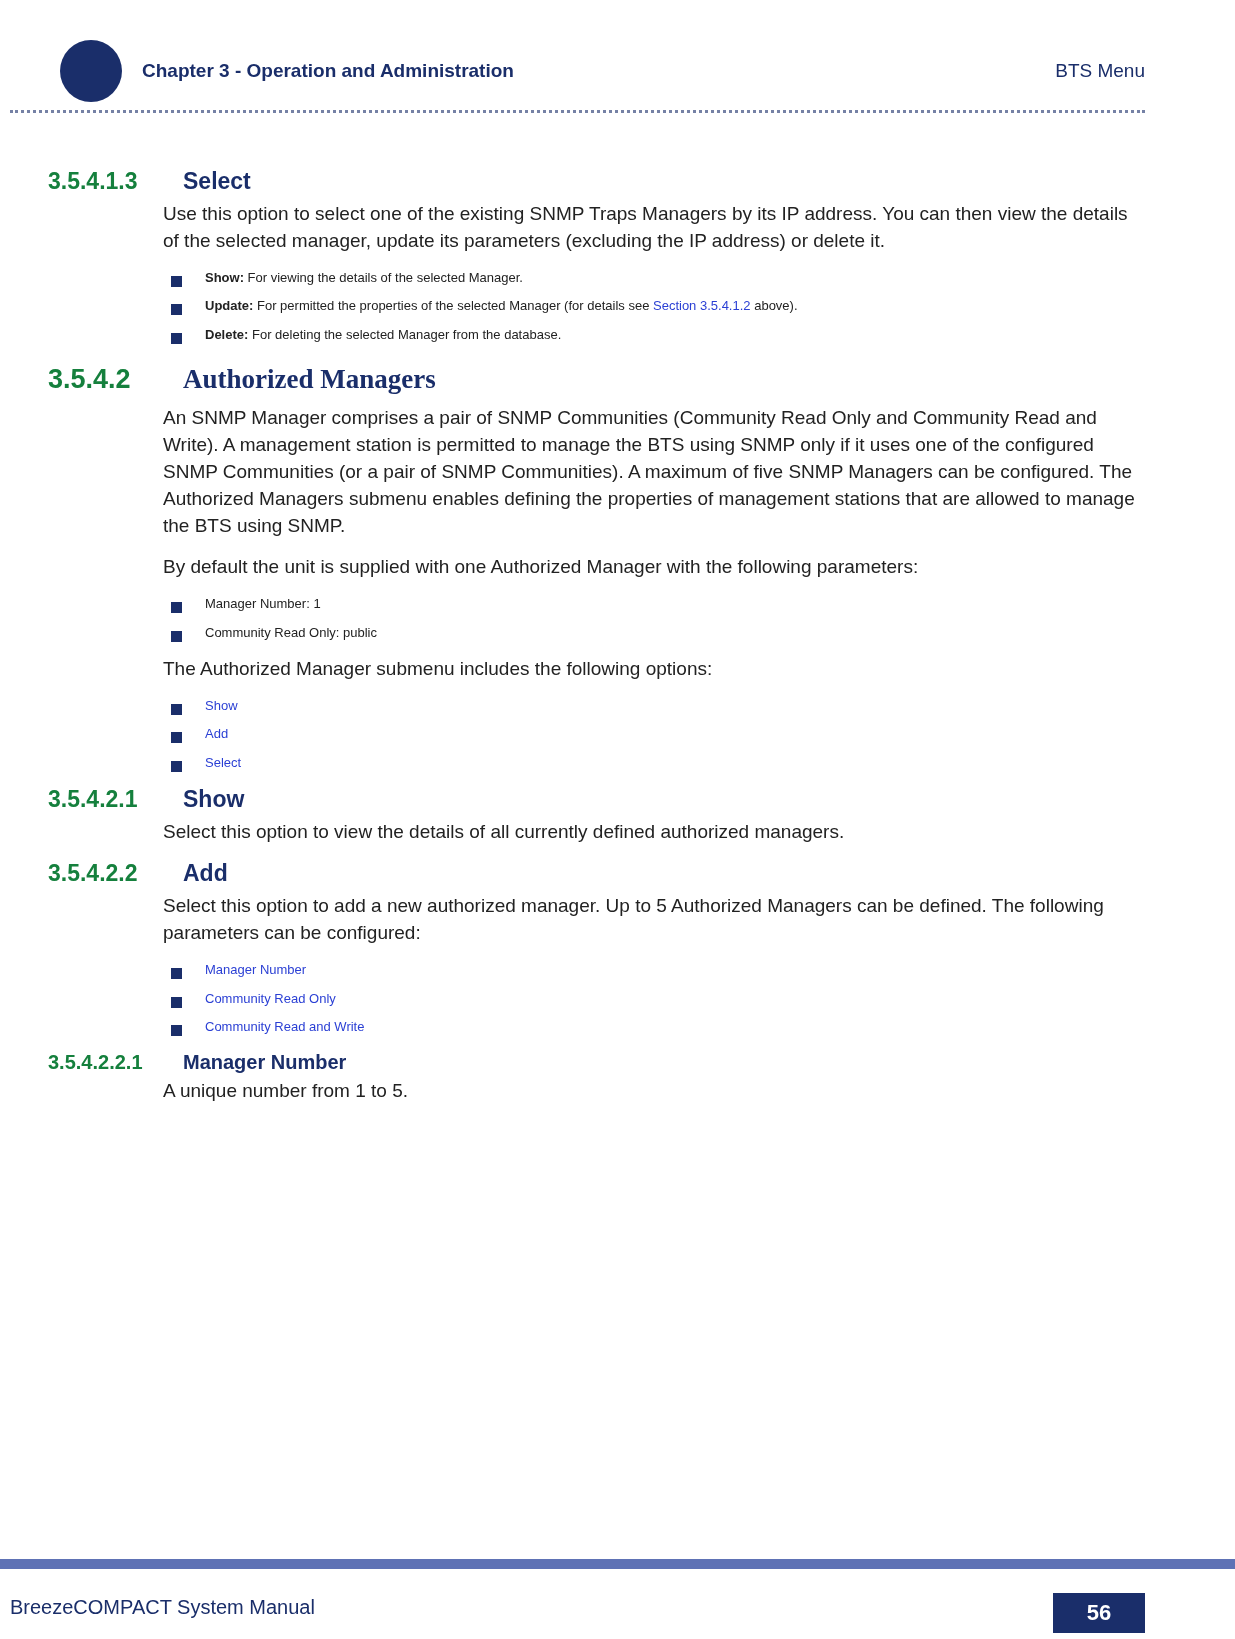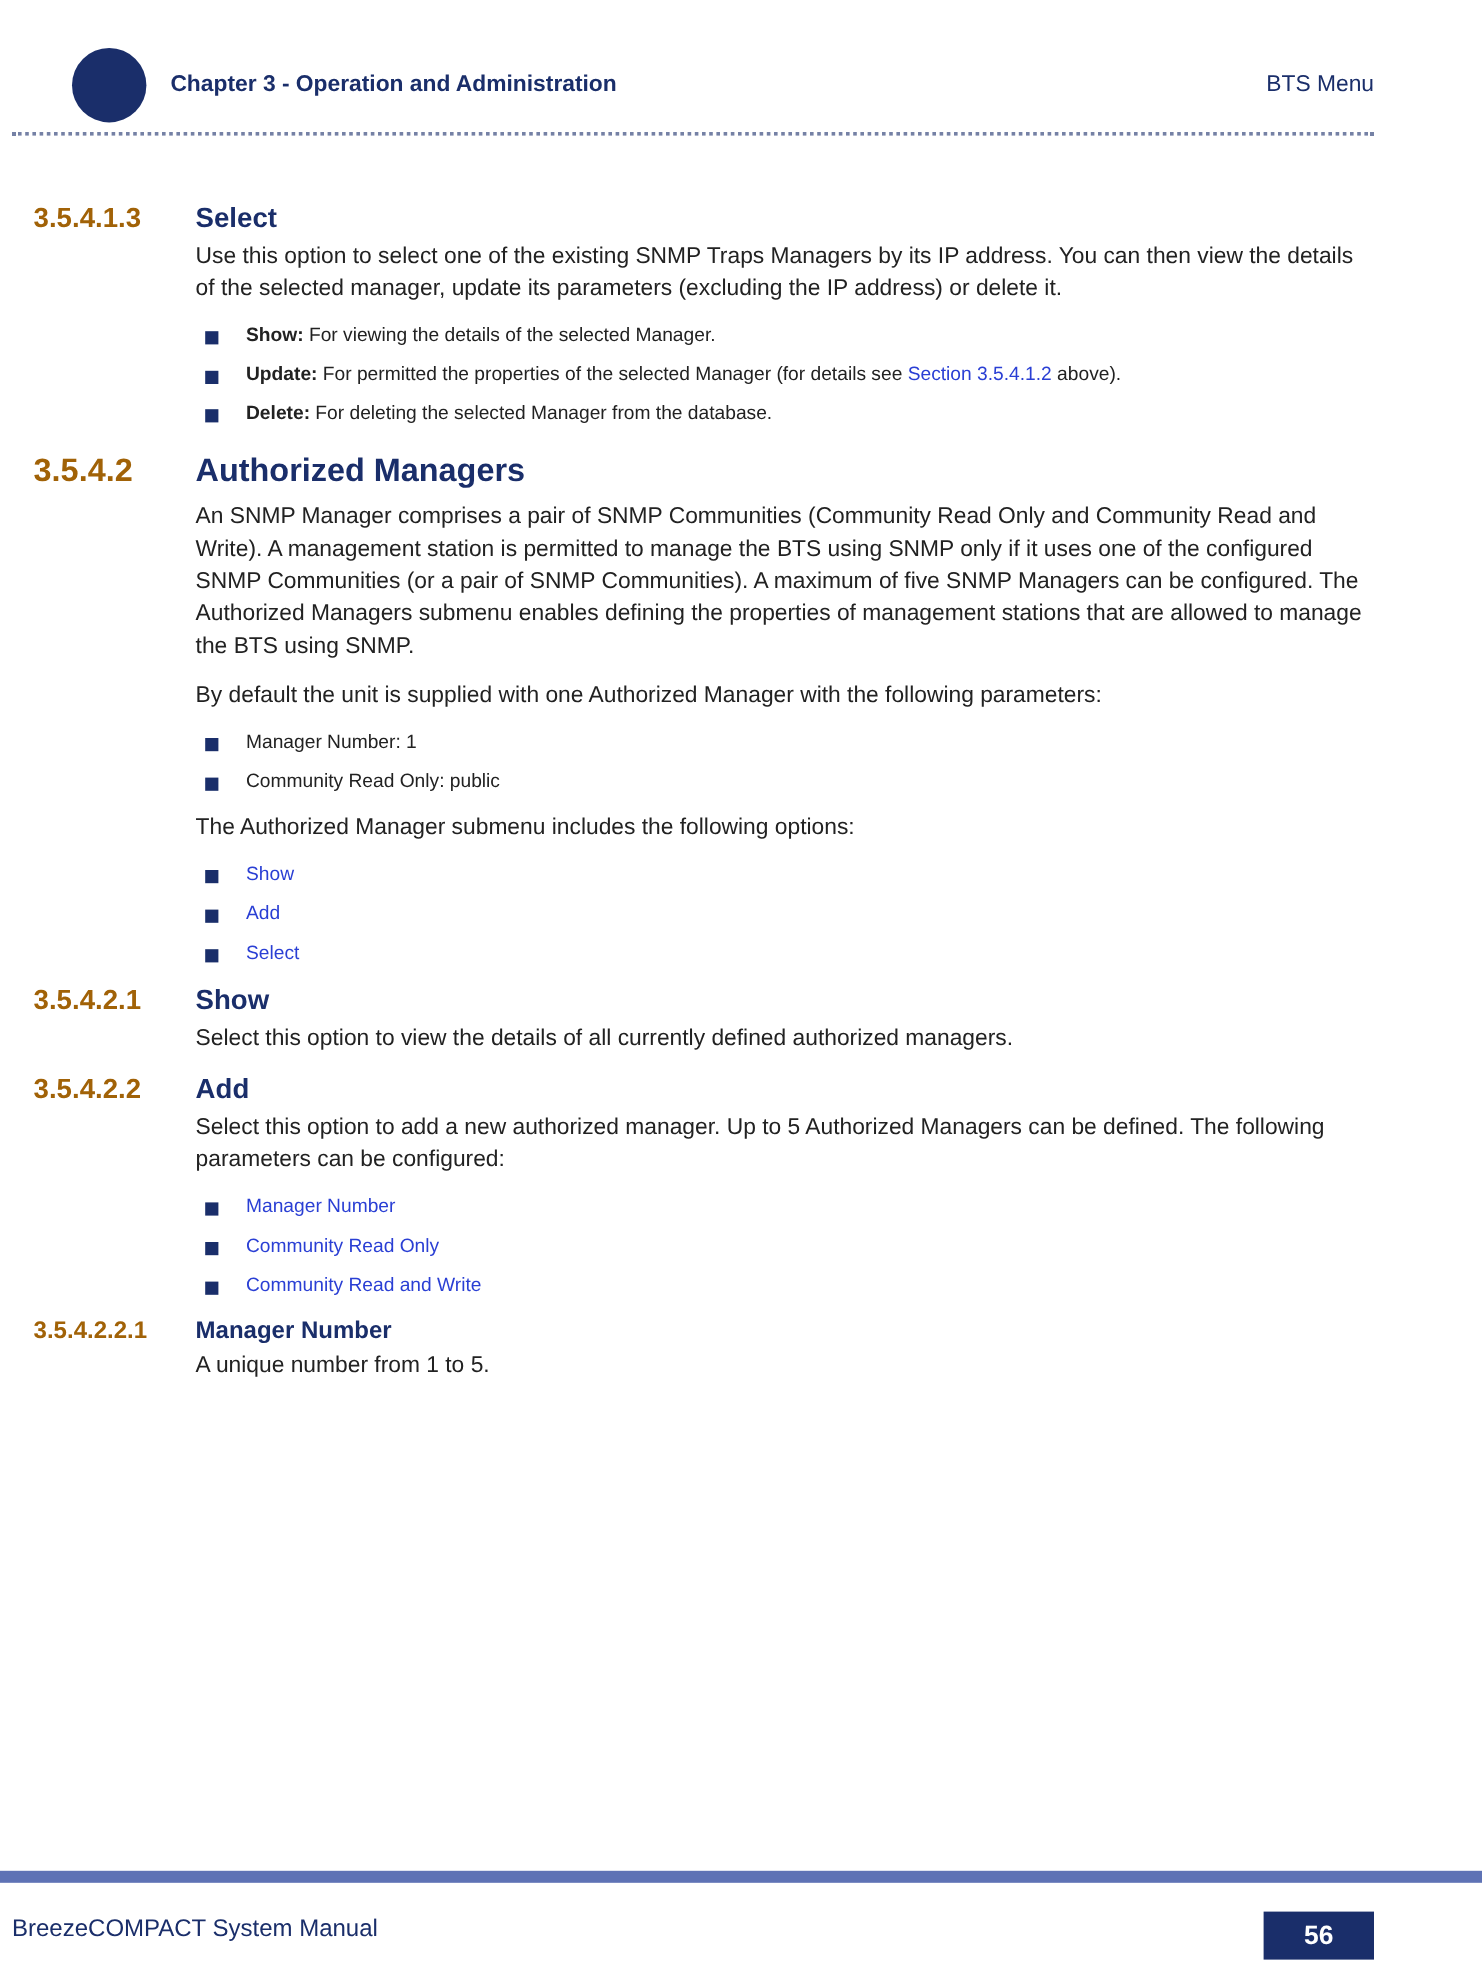--- a/index.html
+++ b/index.html
@@ -47,46 +47,47 @@
     border-top: 3px dotted #1a2e6a;
     margin: 0 0 55px 0;
     opacity: 0.6;
   }
   .content {
     padding-left: 18px;
   }
   .section-row { display: flex; align-items: flex-start; }
   .num-col {
     flex: 0 0 135px;
-    color: #a16207;
+    color: #15803d;
     font-weight: 700;
+    margin-left: 20px;
   }
   .txt-col { flex: 1 1 auto; }
   .h-lvl4 { font-size: 23px; margin-bottom: 6px; }
   .h-lvl4 .num-col { font-size: 23px; }
   .h-lvl4 .txt-col { color: #1a2e6a; font-weight: 700; font-size: 23px; }
   .h-lvl3 { font-size: 27px; margin-top: 20px; margin-bottom: 10px; }
   .h-lvl3 .num-col { font-size: 27px; }
-  .h-lvl3 .txt-col { color: #1a2e6a; font-weight: 700; font-size: 27px; }
+  .h-lvl3 .txt-col { color: #1a2e6a; font-weight: 700; font-size: 27px; font-family: Liberation Serif, serif; }
   .h-lvl5 { font-size: 20px; margin-top: 14px; margin-bottom: 4px; }
   .h-lvl5 .num-col { font-size: 20px; font-weight: 700; }
   .h-lvl5 .txt-col { color: #1a2e6a; font-weight: 700; font-size: 20px; }
   .para {
     font-size: 19px;
     line-height: 1.42;
     margin-bottom: 14px;
     color: #222;
     max-width: 1000px;
   }
   .body-wrap { margin-left: 135px; }
   .bullet-list { list-style: none; margin-bottom: 14px; }
   .bullet-list li {
     position: relative;
     padding-left: 42px;
-    font-size: 16px;
+    font-size: 13px;
     line-height: 1.42;
     margin-bottom: 10px;
     max-width: 960px;
   }
   .bullet-list li::before {
     content: "";
     position: absolute;
     left: 8px;
     top: 7px;
     width: 11px; height: 11px;

